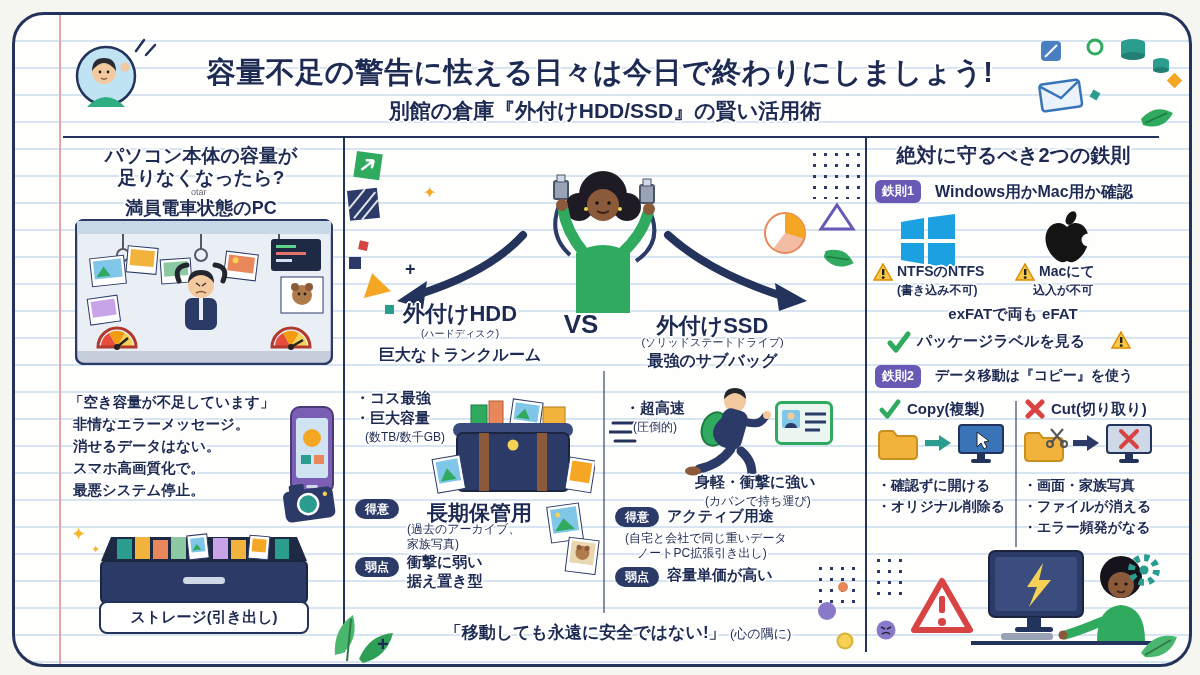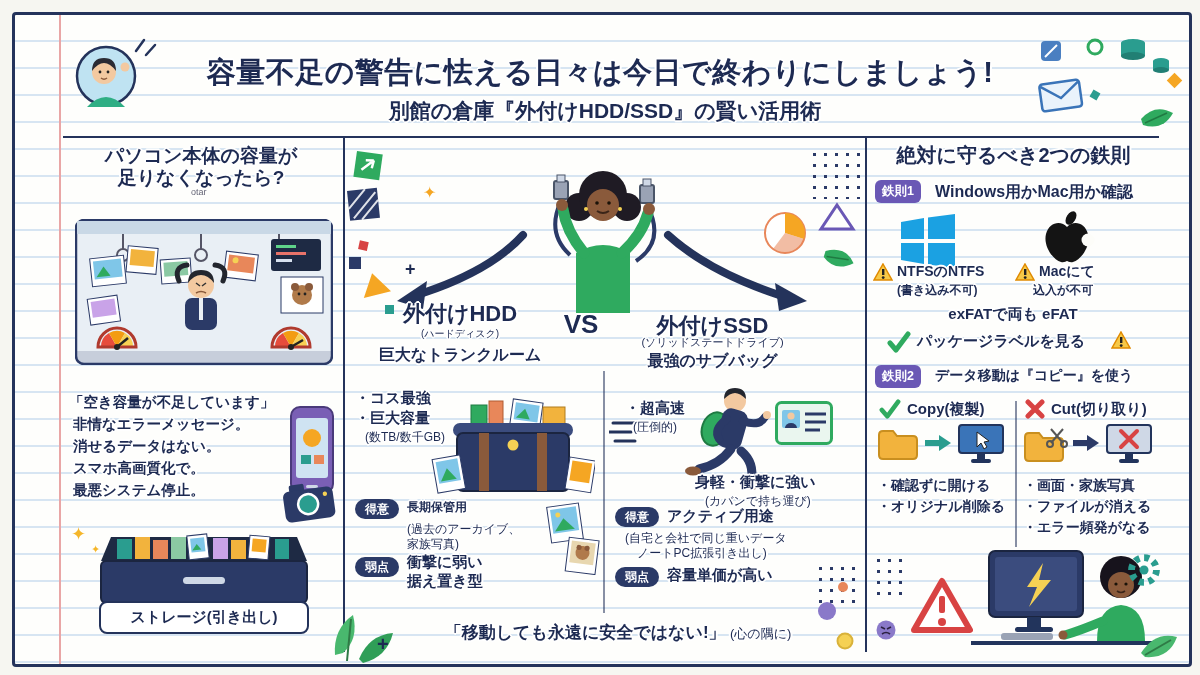--- a/index.html
+++ b/index.html
@@ -1,20 +1,20 @@
 <!DOCTYPE html>
 <html><head>
 <meta charset="utf-8">
 <style>
   html,body{margin:0;padding:0}
   body{width:1200px;height:675px;overflow:hidden;background:#eef0ea;
        font-family:"Liberation Sans","DejaVu Sans",sans-serif}
   #canvas{position:relative;width:1200px;height:675px;background:#f6f6f1}
   #card{position:absolute;left:12px;top:12px;width:1174px;height:649px;
-        border:3px solid #24335b;border-radius:4px;overflow:hidden;
+        border:3px solid #24335b;border-radius:32px;overflow:hidden;
         background:repeating-linear-gradient(to bottom,#fefefc 0px,#fefefc 25px,#d7e5f2 25px,#d7e5f2 27px)}
   .abs{position:absolute}
   .halo{text-shadow:-2px 0 #fff,2px 0 #fff,0 -2px #fff,0 2px #fff,-1px -1px #fff,1px 1px #fff,-1px 1px #fff,1px -1px #fff}
   .navy{color:#1d2a52}
   .gray{color:#667}
   .b{font-weight:bold}
   .c{text-align:center}
   .nw{white-space:nowrap}
   .pill{background:#2b3a67;color:#fff;border-radius:12px;font-size:12px;font-weight:bold;padding:4px 10px;line-height:1;display:inline-block}
   .rule-badge{background:#6a58b5;color:#fff;border-radius:6px;font-size:12.5px;font-weight:bold;padding:5px 7px;line-height:1;display:inline-block}
@@ -75,20 +75,21 @@
         </g>
     </svg>
 
     <div class="abs hline" style="left:48px;top:121px;width:1096px"></div>
     <div class="abs vline" style="left:328px;top:122px;height:515px"></div>
     <div class="abs vline" style="left:850px;top:122px;height:515px"></div>
 
     <div class="abs halo navy b c nw" style="left:52px;top:128px;width:268px;font-size:19px">パソコン本体の容量が</div>
     <div class="abs halo navy b c nw" style="left:52px;top:150px;width:268px;font-size:19px">足りなくなったら?</div>
     <div class="abs gray nw" style="left:176px;top:172px;font-size:9px">otar</div>
+    <div class="abs halo navy b c nw" style="left:52px;top:181px;width:268px;font-size:18px">満員電車状態のPC</div>
 
     <svg class="abs" style="left:60px;top:204px" width="258" height="146" viewBox="0 0 258 146">
       <rect x="1" y="1" width="256" height="144" rx="8" fill="#e9eff5" stroke="#2b3a67" stroke-width="2.5"></rect>
       <rect x="2" y="2" width="254" height="13" fill="#c9d8e6"></rect>
       <g stroke="#556" stroke-width="2" fill="none">
         <line x1="48" y1="15" x2="48" y2="30"></line>
           <circle cx="48" cy="36" r="6"></circle>
         <line x1="126" y1="15" x2="126" y2="30"></line>
           <circle cx="126" cy="36" r="6"></circle>
         <line x1="204" y1="15" x2="204" y2="30"></line>
@@ -306,21 +307,21 @@
           <rect x="7" y="73" width="22" height="22" fill="#7fc6e8"></rect>
           <polygon points="9,93 17,81 25,93" fill="#2faa5f"></polygon>
         </g>
       <g transform="rotate(9 150 90)">
           <rect x="136" y="72" width="26" height="32" fill="#fff" stroke="#2b3a67"></rect>
           <rect x="139" y="75" width="20" height="20" fill="#f5a623"></rect>
         </g>
     </svg>
 
     <div class="abs pill" style="left:340px;top:484px">得意</div>
-    <div class="abs halo navy b nw" style="left:392px;top:484px;font-size:12px">長期保管用</div>
+    <div class="abs halo navy b nw" style="left:412px;top:484px;font-size:21px">長期保管用</div>
     <div class="abs halo navy nw" style="left:392px;top:506px;font-size:12px">(過去のアーカイブ、</div>
     <div class="abs halo navy nw" style="left:392px;top:521px;font-size:12px">家族写真)</div>
 
     <svg class="abs" style="left:528px;top:486px" width="64" height="74" viewBox="0 0 64 74">
       <g transform="rotate(-8 22 22)">
           <rect x="6" y="4" width="32" height="36" fill="#fff" stroke="#2b3a67"></rect>
           <rect x="9" y="7" width="26" height="24" fill="#7fc6e8"></rect>
           <polygon points="11,29 21,17 31,29" fill="#2faa5f"></polygon>
           <circle cx="16" cy="13" r="2.5" fill="#f5d154"></circle>
         </g>

